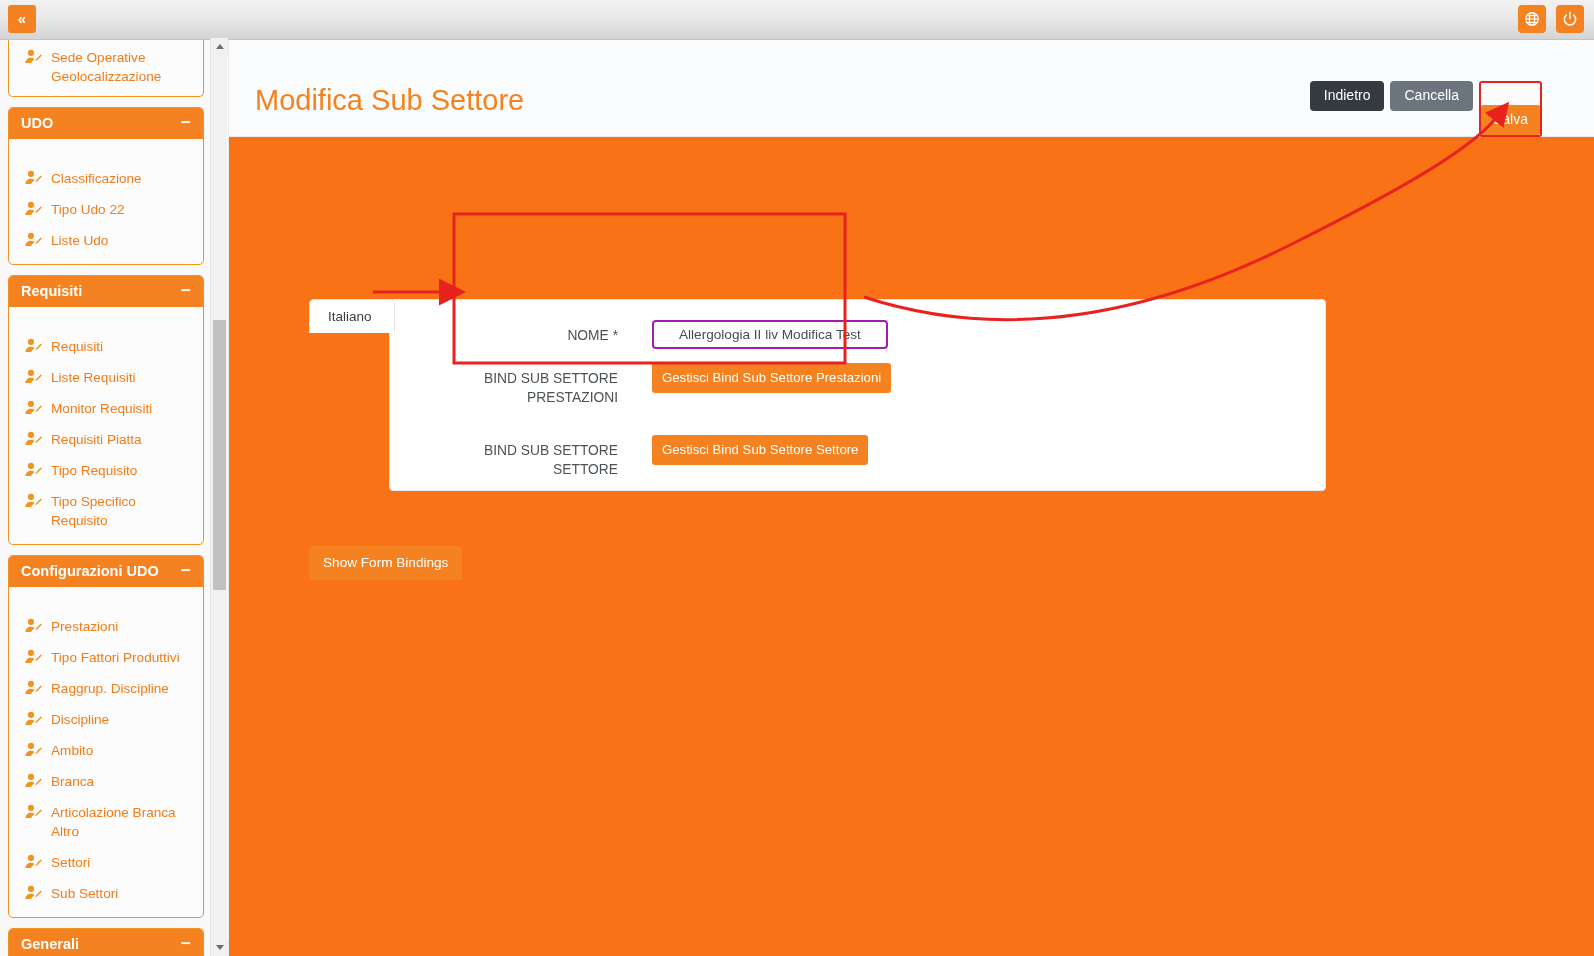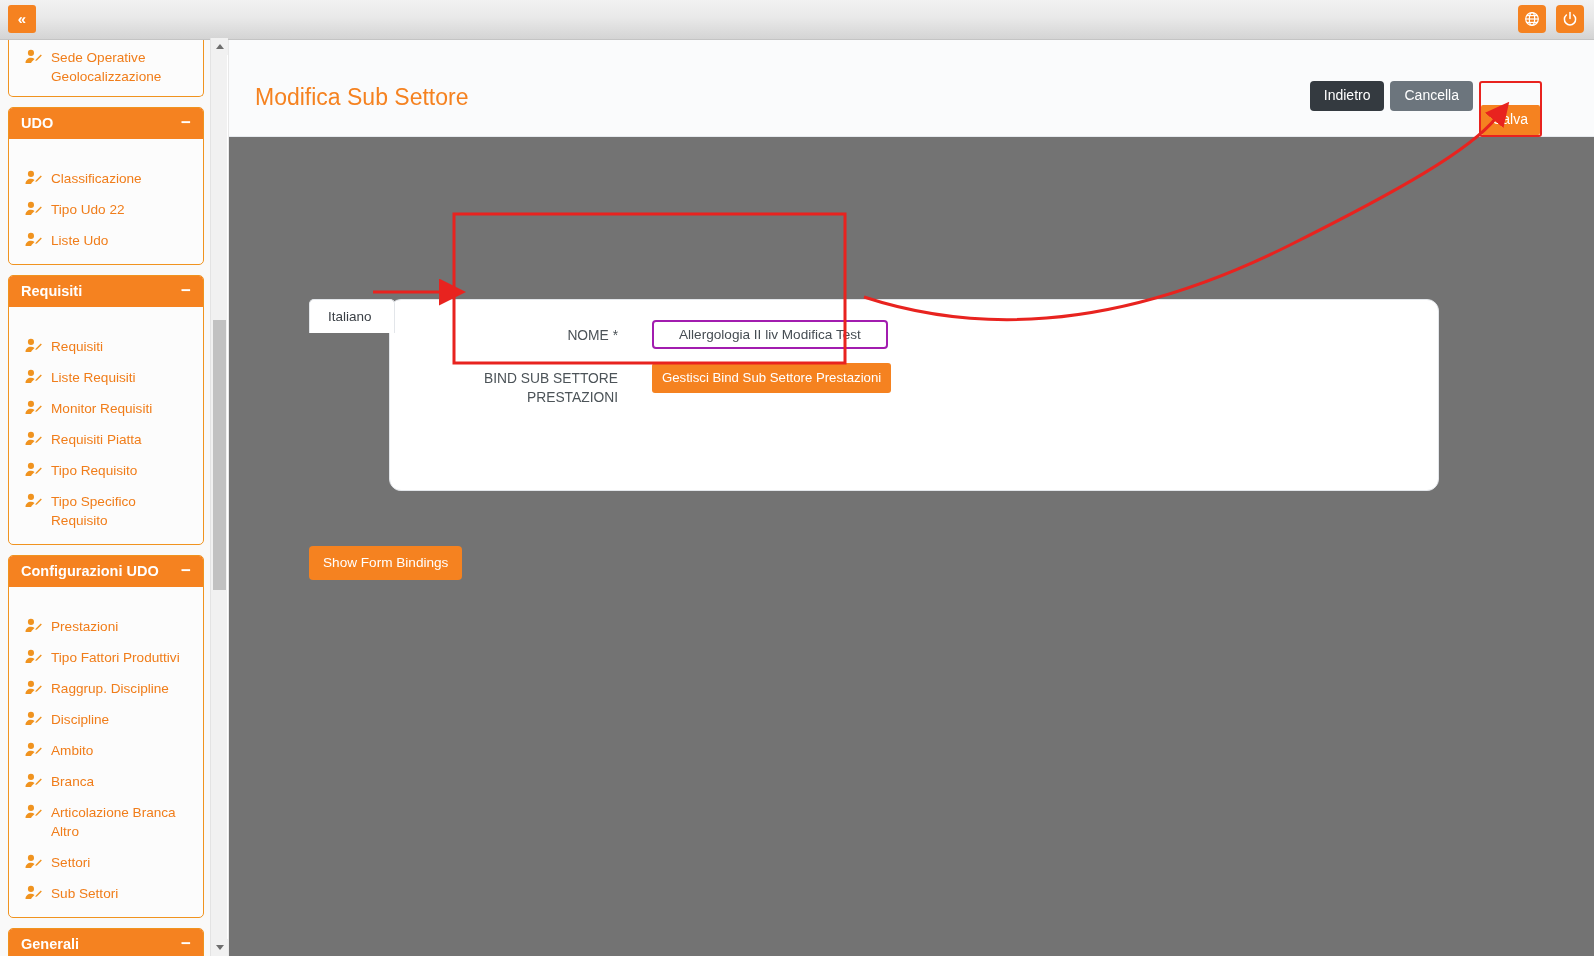--- a/index.html
+++ b/index.html
@@ -108,62 +108,62 @@
     border-left: 1px solid #e8e8e8;
   }
   .page-head {
     position: relative; height: 97px;
     background: #fafbfc;
     border-bottom: 1px solid #e6eaee;
     padding: 0 16px;
   }
   .page-title {
     position: absolute; left: 26px; top: 44px;
-    color: #f58220; font-size: 23px; font-weight: 400;
+    color: #f58220; font-size: 29px; font-weight: 400;
   }
   .head-actions {
     position: absolute; right: 52px; top: 41px;
     display: flex; gap: 6px; align-items: flex-start;
   }
   .btn {
     border: none; border-radius: 4px;
     font-family: "Liberation Sans", sans-serif;
     font-size: 14px; padding: 7px 14px 8px 14px;
     cursor: pointer; color: #fff; line-height: 15px;
   }
   .btn-dark { background: #343a40; }
   .btn-gray { background: #6c757d; }
   .btn-orange { background: #f58220; }
   .btn-salva-wrap {
     border: 2px solid #e8231f; border-radius: 3px; padding: 0;
     display: inline-block; line-height: 0;
   }
   .btn-salva-wrap .btn { border-radius: 2px; padding: 7px 12px 8px 12px; margin-top: 22px; }
 
-  .page-body { position: relative; height: 819px; background: #737373; }
+  .page-body { position: relative; height: 819px; background: #f97316; }
 
   
   .tab-strip {
     position: absolute; left: 80px; top: 162px;
     display: flex;
   }
   .tab {
     background: #fff;
     border: 1px solid #e3e6ea; border-bottom: none;
     border-radius: 5px 5px 0 0;
     padding: 9px 22px 9px 18px;
     font-size: 13.5px; color: #3b4046;
     cursor: pointer; position: relative; z-index: 2;
   }
   .form-card {
     position: absolute; left: 160px; top: 162px;
-    width: 1050px; height: 192px;
+    width: 937px; height: 192px;
     background: #ffffff;
     border: 1px solid #e3e6ea;
-    border-radius: 12px;
+    border-radius: 4px;
   }
 
   .form-rows { position: absolute; left: 60px; top: 20px; }
   .frow { display: flex; align-items: flex-start; margin-bottom: 0; }
   .flabel {
     width: 172px; text-align: right;
     font-size: 13.8px; color: #4c5358; line-height: 19px;
     padding-top: 6px; padding-right: 4px;
   }
   .fctrl { margin-left: 30px; }
@@ -514,20 +514,26 @@
 
           <div class="frow">
             <div class="flabel">BIND SUB SETTORE PRESTAZIONI</div>
             <div class="fctrl">
               <button class="bind-btn">Gestisci Bind Sub Settore Prestazioni</button>
             </div>
           </div>
 
           <div class="row-gap-2"></div>
 
+          <div class="frow">
+            <div class="flabel">BIND SUB SETTORE SETTORE</div>
+            <div class="fctrl">
+              <button class="bind-btn">Gestisci Bind Sub Settore Settore</button>
+            </div>
+          </div>
 
         </div>
       </div>
 
       <button class="show-bindings">Show Form Bindings</button>
     </div>
   </div>
 
   <svg class="anno" viewBox="0 0 1594 956" width="1594" height="956">
     <defs>

